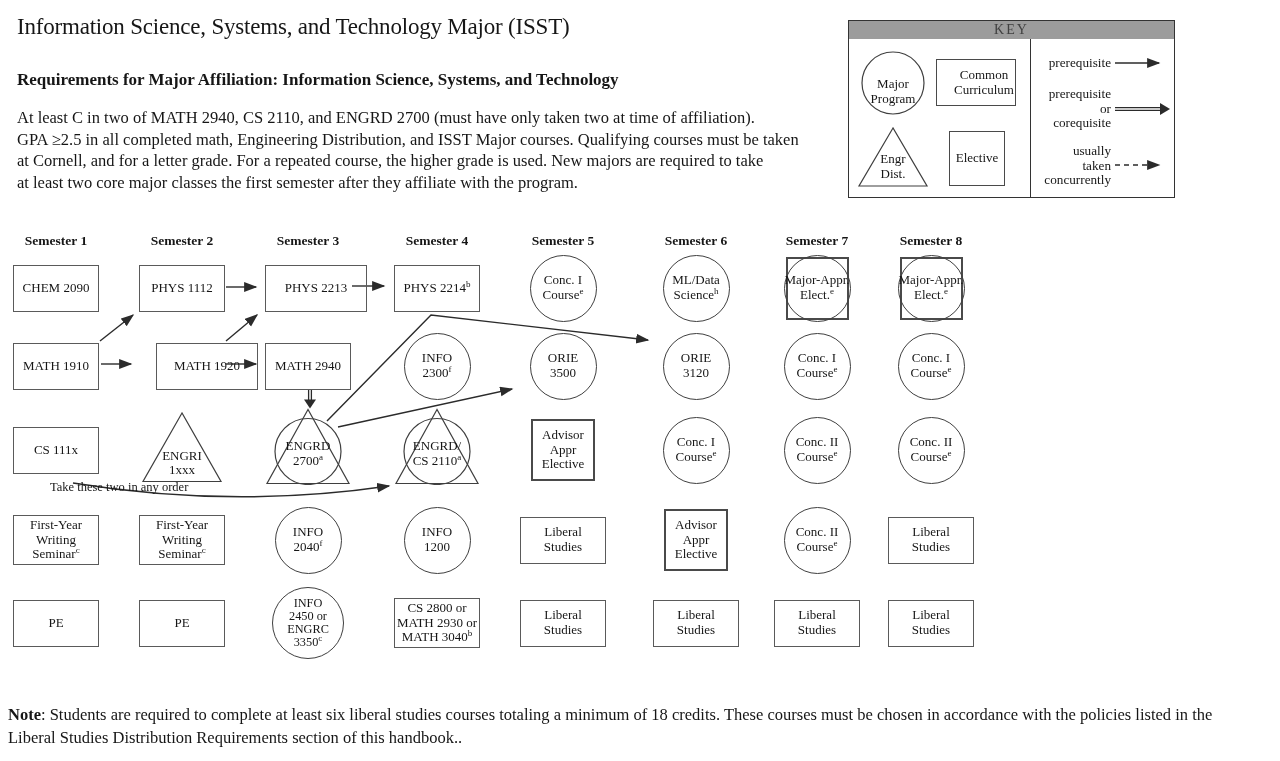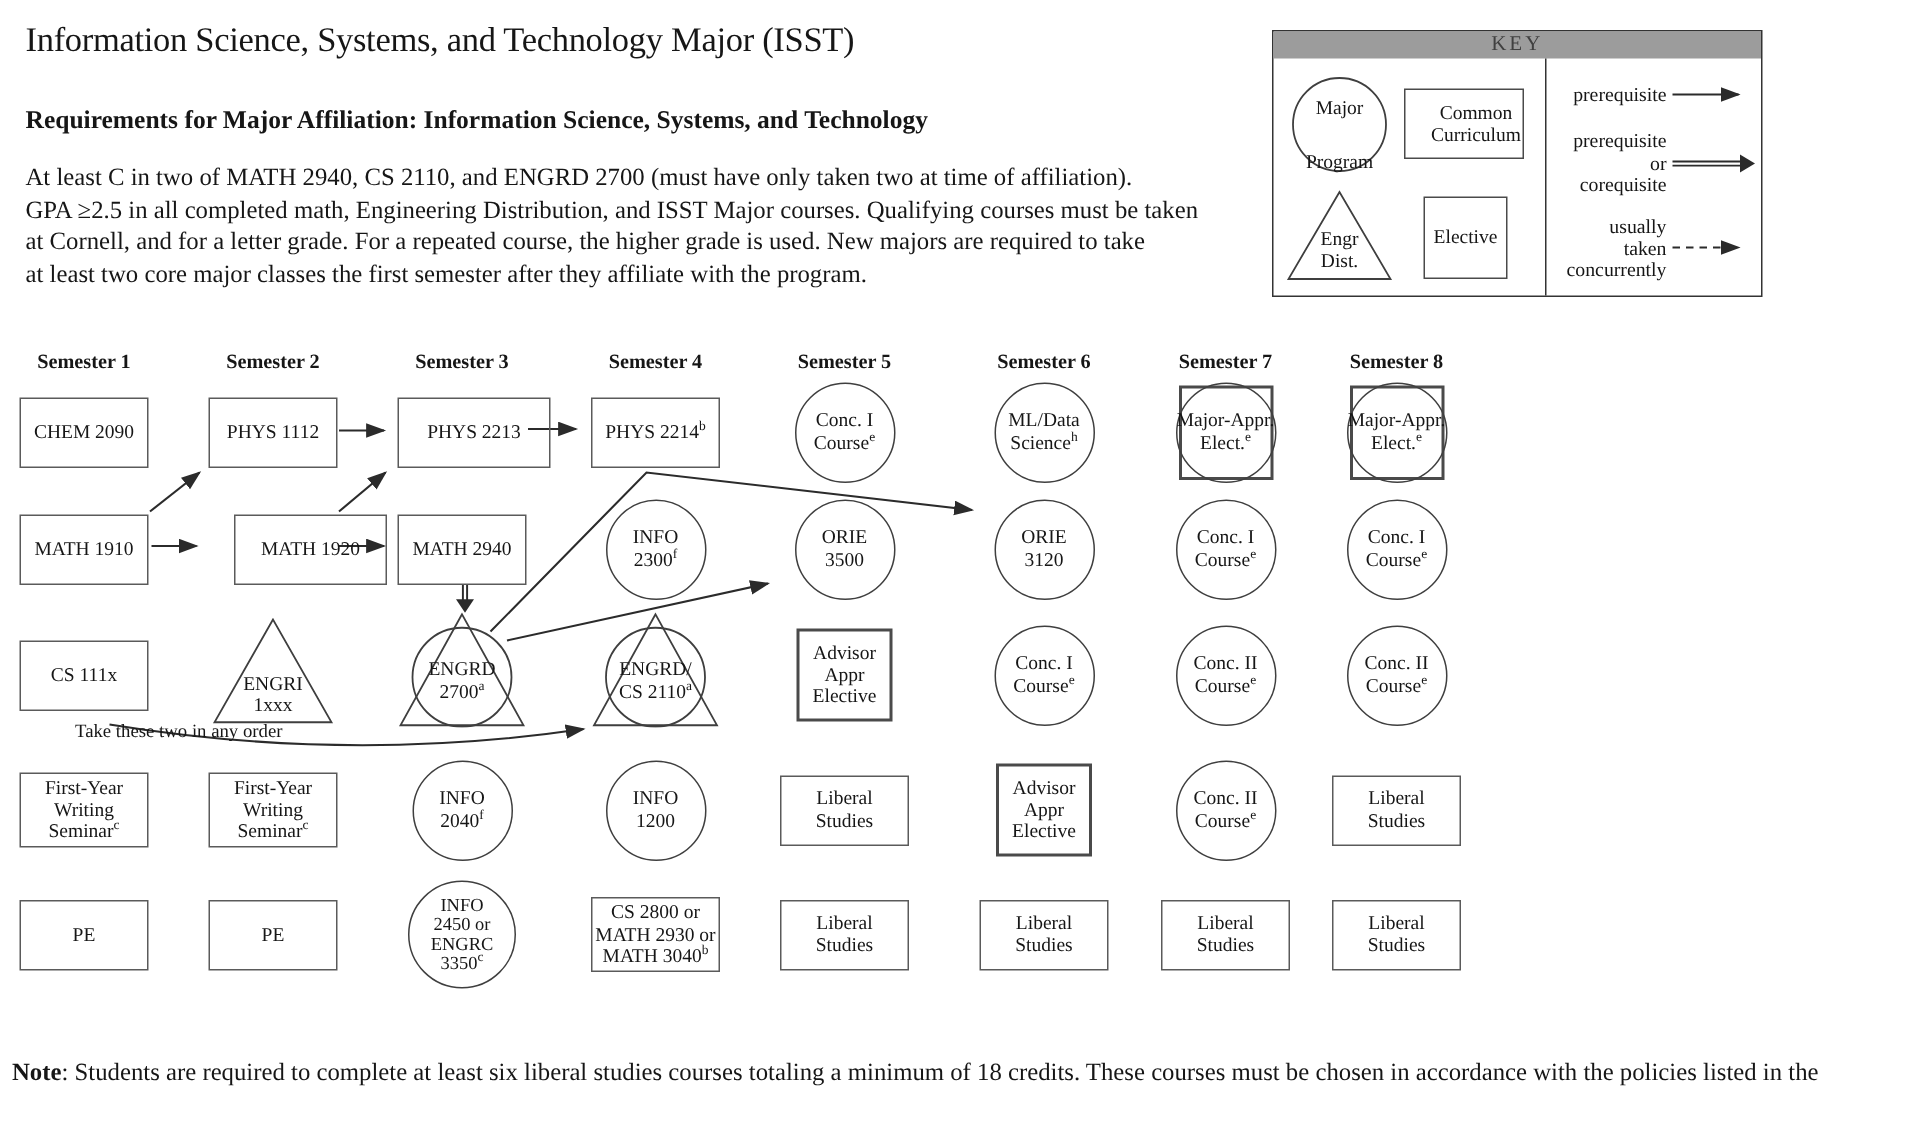--- a/index.html
+++ b/index.html
@@ -72,21 +72,21 @@
         <line x1="266" y1="89.4" x2="312" y2="89.4" stroke="#2b2b2b" stroke-width="1.3"></line>
         <polygon points="311,82 311,94 321,88" fill="#2b2b2b"></polygon>
       </g>
       <line x1="266" y1="144" x2="310" y2="144" stroke="#2b2b2b" stroke-width="1.4" stroke-dasharray="5,4" marker-end="url(#karr)"></line>
       <defs>
         <marker id="karr" markerWidth="10" markerHeight="8" refX="8.5" refY="3.5" orient="auto">
           <path d="M0,0 L9.5,3.5 L0,7 Z" fill="#2b2b2b"></path>
         </marker>
       </defs>
     </svg>
-    <div class="klbl" style="left:8px;top:44px;width:72px;gap:21px;">
+    <div class="klbl" style="left:8px;top:56px;width:72px;">
       <span>Major</span>
         <span>Program</span>
     </div>
     <div class="kbox" style="left:87px;top:38px;width:80px;height:47px;padding-left:16px;">
       <span>Common</span>
         <span>Curriculum</span>
     </div>
     <div class="klbl" style="left:8px;top:131px;width:72px;">
       <span>Engr</span>
         <span>Dist.</span>
@@ -391,15 +391,16 @@
         <div class="lbl">
           <span class="ln">Liberal</span>
           <span class="ln">Studies</span>
         </div>
       </div>
     </div>
   <div class="annotation">Take these two in any order</div>
 
   <div class="note">
     <div><b>Note</b><span>: Students are required to complete at least six liberal studies courses totaling a minimum of 18 credits.  These courses must be chosen in accordance with the policies listed in the</span></div>
+    <div>Liberal Studies Distribution Requirements section of this handbook..</div>
   </div>
 
 </div>
 
 </body></html>

